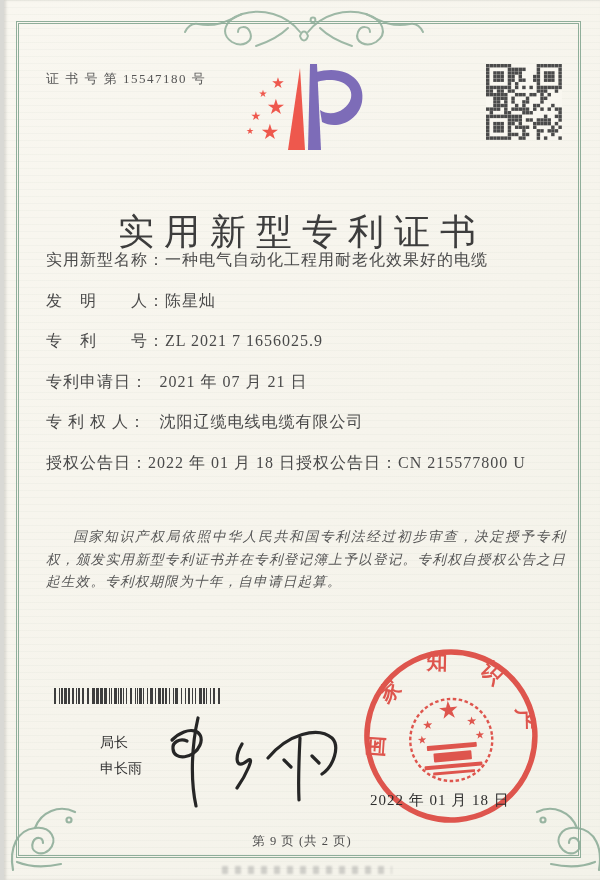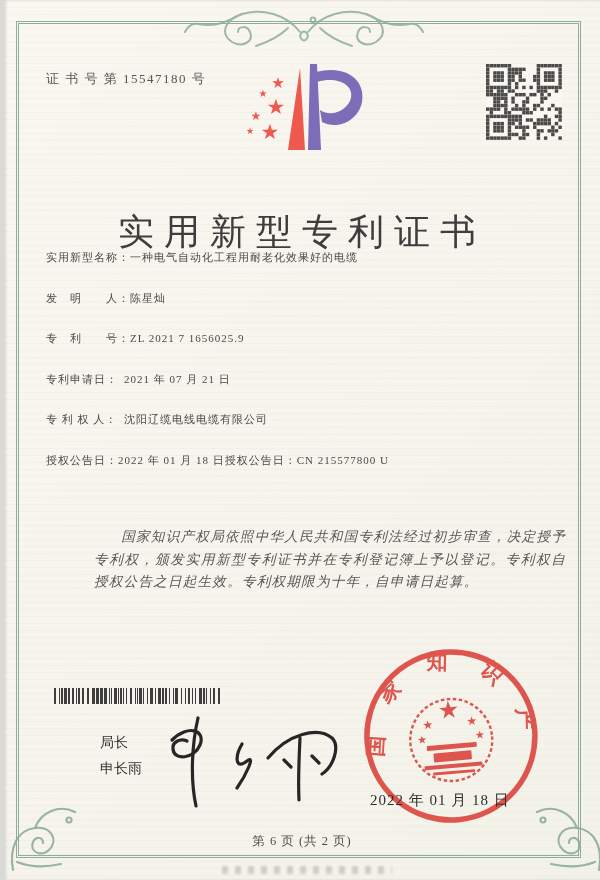--- a/index.html
+++ b/index.html
@@ -20,26 +20,26 @@
     border:3px double #8fae9a;box-sizing:border-box;
   }
   .cert-no{position:absolute;left:42px;top:70px;font-size:13px;letter-spacing:1.5px;color:#565656;}
   .logo{position:absolute;left:228px;top:54px;width:142px;height:114px;}
   .qr{position:absolute;left:482px;top:64px;width:76px;height:76px;}
   .title{
     position:absolute;left:0;top:172px;width:100%;text-align:center;
     font-size:36px;letter-spacing:10px;color:#3d3d3d;font-weight:500;margin-top:36px;
   }
   .fields{position:absolute;left:42px;top:250px;right:28px;}
-  .field{height:40.5px;font-size:11px;color:#4a4a4a;letter-spacing:1px;white-space:nowrap;}
+  .field{height:40.5px;font-size:16px;color:#4a4a4a;letter-spacing:1px;white-space:nowrap;}
   .field .lbl{display:inline-block;min-width:7.1em;}
   .grant{display:flex;}
   .paras{position:absolute;left:42px;right:34px;top:526px;
     font-size:13.6px;line-height:1.66;color:#565656;letter-spacing:1.2px;
-    font-style:italic;text-align:justify;margin-left:48px;}
+    font-style:italic;text-align:justify;}
   .paras p{margin:0;text-indent:2em;}
   .barcode{position:absolute;left:50px;top:688px;width:168px;height:16px;}
   .signoff{position:absolute;left:56px;top:730px;font-size:14px;color:#333;line-height:1.85;font-style:normal;margin-left:40px;}
   .signature{position:absolute;left:138px;top:712px;width:200px;height:100px;}
   .seal{position:absolute;left:356px;top:648px;width:182px;height:178px;transform:rotate(-5deg);opacity:.93;}
   .seal-date{position:absolute;left:366px;top:791px;font-size:15px;color:#2e2e2e;letter-spacing:1px;}
   .footer{position:absolute;left:0;top:833px;width:100%;text-align:center;font-size:12.5px;color:#4c4c4c;letter-spacing:1px;}
   .ornament{position:absolute;pointer-events:none;}
   .orn-top{left:178px;top:2px;}
   .orn-bl{left:3px;top:800px;}
@@ -454,16 +454,16 @@
       <text x="62" y="93" font-size="11" text-anchor="middle">★</text>
       <text x="120" y="93" font-size="11" text-anchor="middle">★</text>
       <rect x="66" y="96" width="50" height="5" rx="1"></rect>
       <rect x="72" y="104" width="38" height="9" rx="1"></rect>
       <rect x="62" y="116" width="58" height="4" rx="1"></rect>
       <rect x="70" y="123" width="42" height="3" rx="1"></rect>
     </g>
   </svg>
   <div class="seal-date">2022 年 01 月 18 日</div>
 
-  <div class="footer">第 6 页 (共 2 页)</div>
+  <div class="footer">第 9 页 (共 2 页)</div>
 
   <div class="ghost"></div>
 </div>
 
 </body></html>

